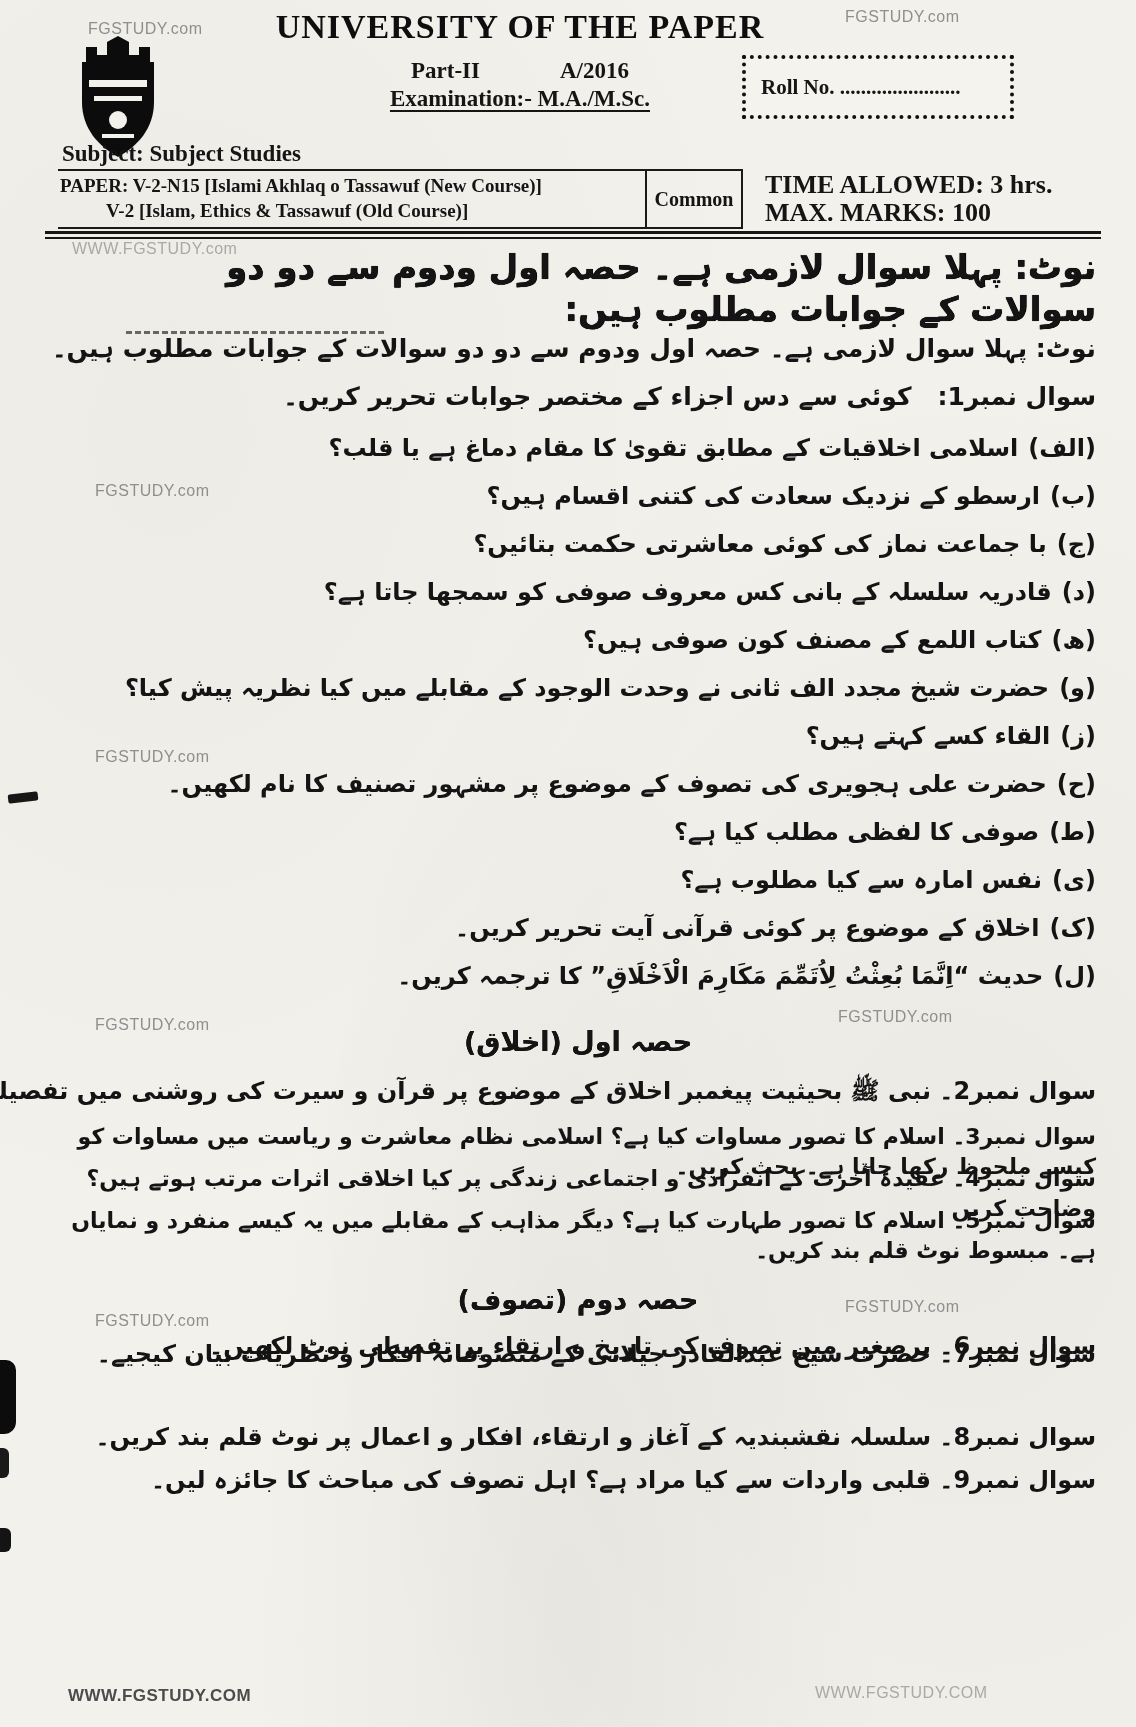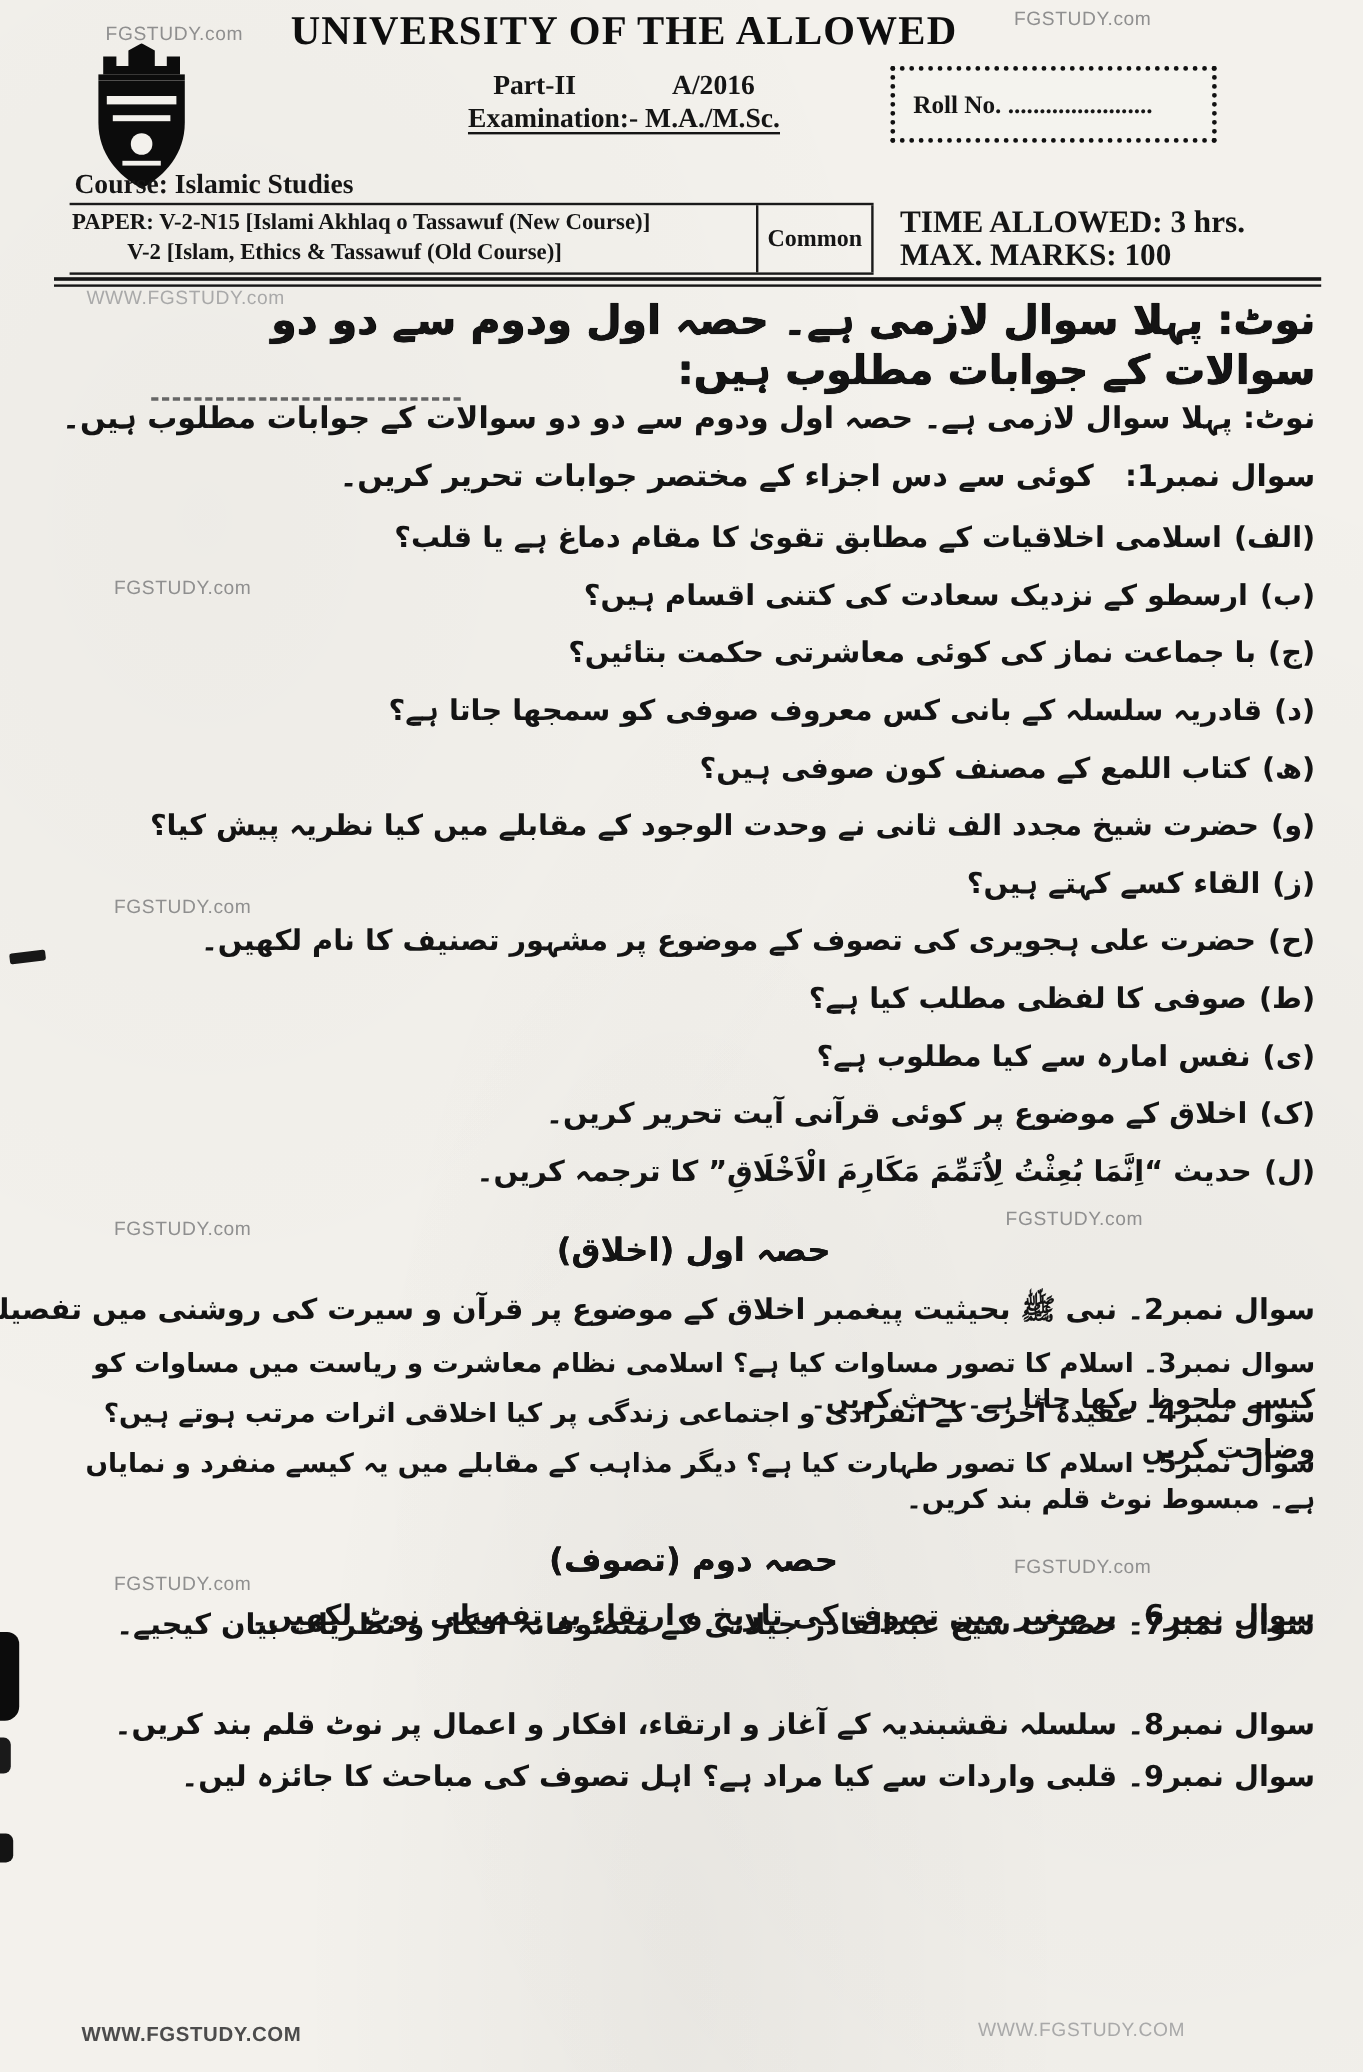--- a/index.html
+++ b/index.html
@@ -50,21 +50,21 @@
     font-weight:bold; font-size:21px; background:rgba(255,255,255,0.15);
   }
   .subject-line { position:absolute; left:62px; top:141px; font-weight:bold; font-size:23px; }
   .paper-row { position:absolute; left:58px; top:169px; width:1014px; display:flex; }
   .paper-box { display:flex; border-top:2px solid #1a1a1a; border-bottom:2px solid #1a1a1a; }
   .paper-cell { width:572px; padding:2px 4px 3px 2px; font-weight:bold; font-size:19px; line-height:25px; }
   .paper-cell .line2 { padding-left:46px; }
   .common-cell {
     width:98px; border-left:2px solid #1a1a1a; border-right:2px solid #1a1a1a;
     display:flex; align-items:center; justify-content:center;
-    font-weight:bold; font-size:20px;
+    font-weight:bold; font-size:20px;margin-left:15px;
   }
   .time-cell { flex:1; padding:2px 0 2px 22px; font-weight:bold; font-size:26px; line-height:28px; }
   .double-rule {
     position:absolute; left:45px; top:231px; width:1056px; height:8px;
     border-top:3px solid #161616; border-bottom:2px solid #161616;
   }
   
   .urdu {
     font-family:"DejaVu Sans", sans-serif;
     direction:rtl; text-align:right;
@@ -134,32 +134,32 @@
       <path d="M14 26 L14 11 L25 11 L25 19 L35 19 L35 6 L46 0 L57 6 L57 19 L67 19 L67 11 L78 11 L78 26 Z" fill="#0c0c0c"></path>
       <rect x="10" y="26" width="72" height="5" fill="#0c0c0c"></rect>
       <path d="M10 31 L82 31 L82 66 C82 92 66 110 46 121 C26 110 10 92 10 66 Z" fill="#0c0c0c"></path>
       <rect x="17" y="44" width="58" height="7" fill="#f3f1ec"></rect>
       <rect x="22" y="60" width="48" height="5" fill="#f3f1ec"></rect>
       <circle cx="46" cy="84" r="9" fill="#f3f1ec"></circle>
       <rect x="30" y="98" width="32" height="4" fill="#f3f1ec"></rect>
     </svg>
   </div>
 
-  <div class="uni-title">UNIVERSITY OF THE ALLOWED</div>
+  <div class="uni-title">UNIVERSITY OF THE PAPER</div>
   <div class="part-line">
     <span>Part-II</span>
     <span>A/2016</span>
   </div>
   <div class="exam-line">Examination:- M.A./M.Sc.</div>
 
   <div class="roll-box">
     <span>Roll No. .......................</span>
   </div>
 
-  <div class="subject-line">Course: Islamic Studies</div>
+  <div class="subject-line">Subject: Subject Studies</div>
 
   <div class="paper-row">
     <div class="paper-box">
       <div class="paper-cell">
         <div>PAPER: V-2-N15 [Islami Akhlaq o Tassawuf (New Course)]</div>
         <div class="line2">V-2 [Islam, Ethics &amp; Tassawuf (Old Course)]</div>
       </div>
       <div class="common-cell">Common</div>
     </div>
     <div class="time-cell">

